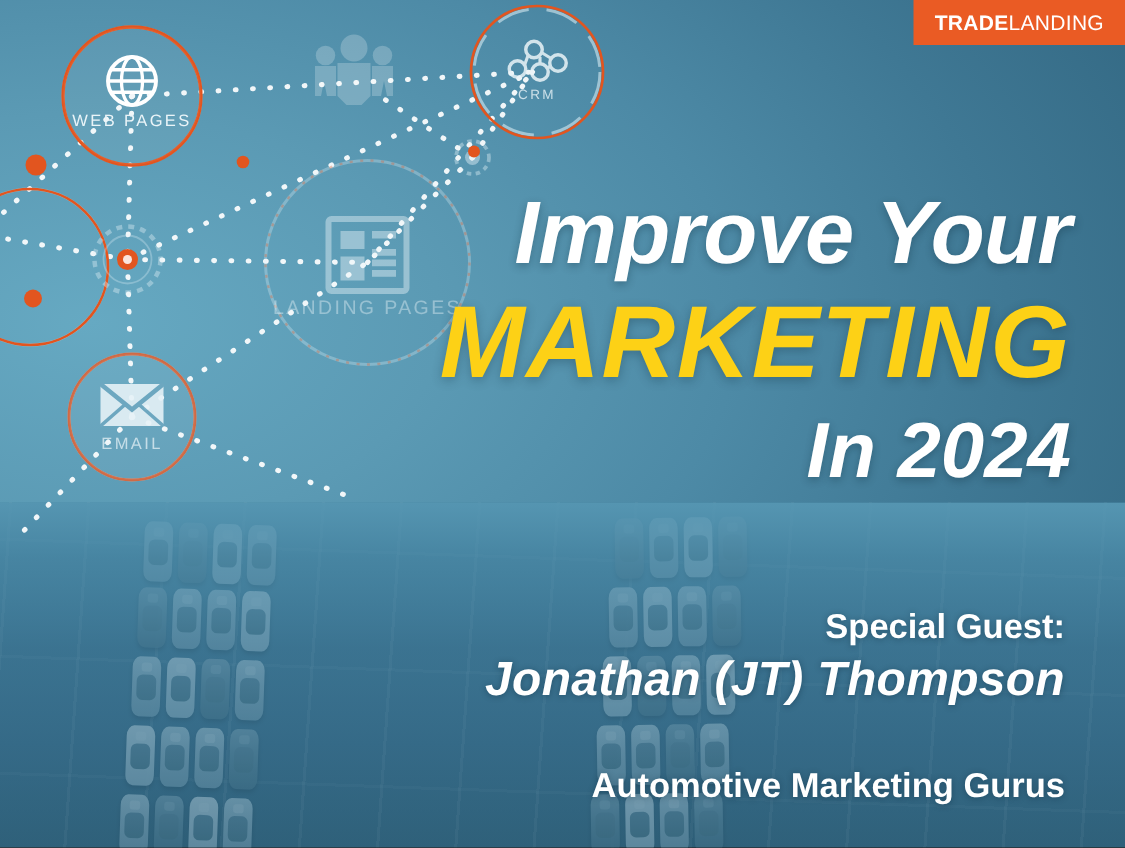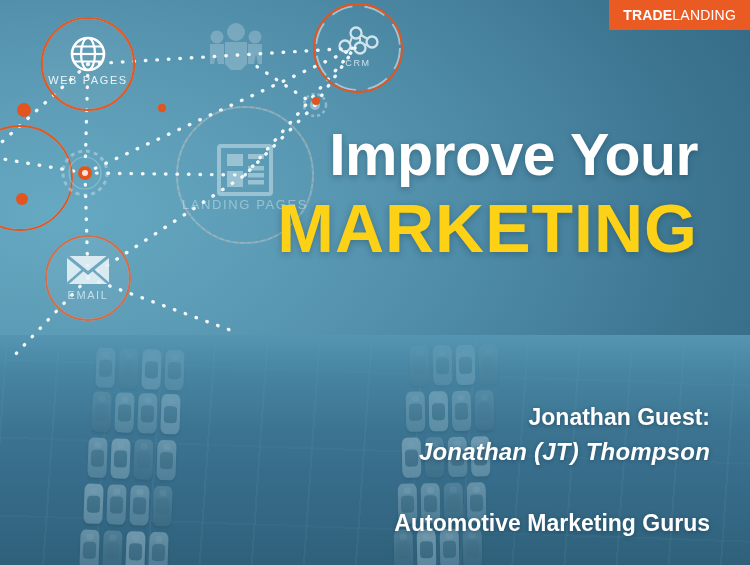--- a/index.html
+++ b/index.html
@@ -67,37 +67,37 @@
   
   .logo{
     position:absolute;right:0;top:0;height:30px;padding:12px 14px;
     background:#ea5b24;display:flex;align-items:center;justify-content:center;
     letter-spacing:.2px;
   }
   .logo .lt-a{color:#ffffff;font-weight:700;font-size:14px;}
   .logo .lt-b{color:#ffffff;font-weight:400;font-size:14px;}
 
   
-  .copy{position:absolute;right:52px;top:124px;width:690px;text-align:right;}
+  .copy{position:absolute;right:36px;top:124px;width:690px;text-align:right;font-style:italic;}
   .l1{
     color:#ffffff;font-weight:700;font-size:59px;line-height:62px;letter-spacing:-.5px;
     text-shadow:0 2px 6px rgba(10,38,54,.32);
   }
   .l2{
     color:#fdd116;font-weight:700;font-size:68px;line-height:84px;letter-spacing:1px;
     text-shadow:0 2px 7px rgba(10,38,54,.30);
   }
   .l3{
     color:#ffffff;font-weight:700;font-size:52px;line-height:62px;letter-spacing:0px;
     text-shadow:0 2px 6px rgba(10,38,54,.32);
   }
 
   .guest{position:absolute;right:40px;top:403px;width:690px;text-align:right;}
   .g1{color:#ffffff;font-weight:700;font-size:23px;line-height:29px;text-shadow:0 1px 4px rgba(10,38,54,.40);}
-  .g2{color:#ffffff;font-weight:700;font-style:italic;font-size:24px;line-height:40px;letter-spacing:.2px;text-shadow:0 1px 4px rgba(10,38,54,.40);}
+  .g2{color:#ffffff;font-weight:700;font-style:italic;font-size:32px;line-height:40px;letter-spacing:.2px;text-shadow:0 1px 4px rgba(10,38,54,.40);}
   .g3{color:#ffffff;font-weight:700;font-size:23px;line-height:30px;text-shadow:0 1px 4px rgba(10,38,54,.40);margin-top:36px;}
 </style>
 </head>
 <body>
 
 <div class="stage">
 
   <div class="lot">
     <div class="asphalt"></div>
     <div class="stalls"></div>
@@ -280,21 +280,22 @@
   </div>
 
   <div class="logo">
     <span class="lt-a">TRADE</span>
       <span class="lt-b">LANDING</span>
   </div>
 
   <div class="copy">
     <div class="l1">Improve Your</div>
     <div class="l2">MARKETING</div>
+    <div class="l3">In 2024</div>
   </div>
 
   <div class="guest">
-    <div class="g1">Jonathan Guest:</div>
+    <div class="g1">Special Guest:</div>
     <div class="g2">Jonathan (JT) Thompson</div>
     <div class="g3">Automotive Marketing Gurus</div>
   </div>
 
 </div>
 
 </body></html>

